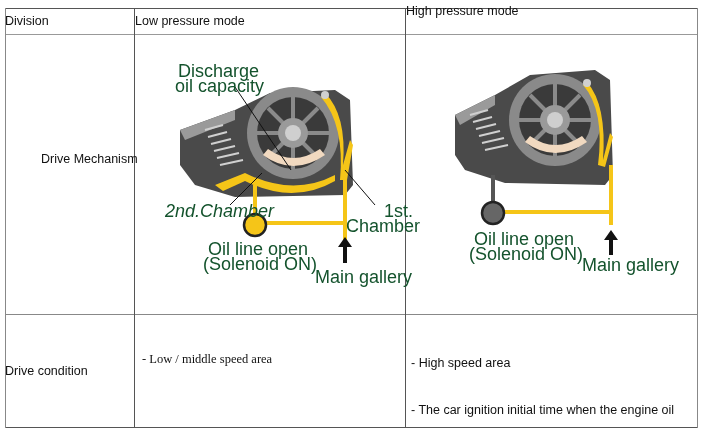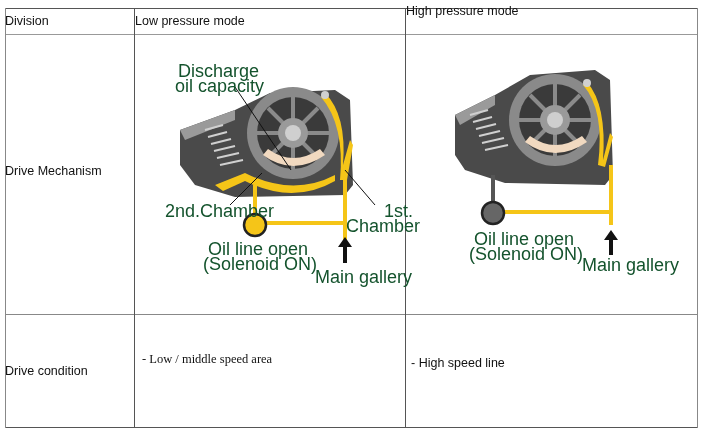--- a/index.html
+++ b/index.html
@@ -24,21 +24,21 @@
 <div class="grid hline" style="left:5px;top:427px;width:693px;"></div>
 <div class="grid vline" style="left:5px;top:8px;height:420px;background:#888;"></div>
 <div class="grid vline" style="left:134px;top:8px;height:420px;"></div>
 <div class="grid vline" style="left:405px;top:8px;height:420px;"></div>
 <div class="grid vline" style="left:697px;top:8px;height:420px;background:#888;"></div>
 
 <div class="txt center" style="left:5px;width:129px;top:14px;">Division</div>
 <div class="txt center" style="left:135px;width:270px;top:14px;">Low pressure mode</div>
 <div class="txt center" style="left:406px;width:291px;top:4px;">High pressure mode</div>
 
-<div class="txt center" style="left:5px;width:129px;top:164px;">Drive Mechanism</div>
+<div class="txt center" style="left:5px;width:129px;top:152px;padding-left:36px;">Drive Mechanism</div>
 
 <svg style="left:175px;top:85px;" width="190" height="190" viewBox="0 0 190 190">
 
   <path d="M5,45 L60,25 L95,8 L160,5 L175,15 L178,100 L170,110 L60,112 L20,100 L5,80 Z" fill="#4a4a4a"></path>
   <path d="M5,45 L60,25 L60,35 L10,55 Z" fill="#9a9a9a"></path>
 
   <g stroke="#d0d0d0" stroke-width="2">
     <line x1="30" y1="45" x2="48" y2="40"></line>
       <line x1="33" y1="52" x2="52" y2="47"></line>
     <line x1="36" y1="59" x2="56" y2="54"></line>
@@ -71,21 +71,21 @@
   <circle cx="80" cy="140" r="11" fill="#f5c518" stroke="#222" stroke-width="2.5"></circle>
 
   <path d="M170,152 L163,162 L168,162 L168,178 L172,178 L172,162 L177,162 Z" fill="#111"></path>
 
   <line x1="60" y1="2" x2="116" y2="85" stroke="#111" stroke-width="1"></line>
   <line x1="87" y1="88" x2="55" y2="120" stroke="#111" stroke-width="1"></line>
   <line x1="170" y1="85" x2="200" y2="120" stroke="#111" stroke-width="1"></line>
 </svg>
 <div class="lbl" style="left:178px;top:64px;">Discharge</div>
 <div class="lbl" style="left:175px;top:79px;">oil capacity</div>
-<div class="lbl" style="left:165px;top:204px;">2nd.Chamber</div>
+<div class="lbl" style="left:165px;top:204px;font-style:italic;">2nd.Chamber</div>
 <div class="lbl" style="left:360px;top:204px;margin-left:24px;">1st.</div>
 <div class="lbl" style="left:346px;top:219px;">Chamber</div>
 <div class="lbl" style="left:208px;top:242px;">Oil line open</div>
 <div class="lbl" style="left:203px;top:257px;">(Solenoid ON)</div>
 <div class="lbl" style="left:315px;top:270px;">Main gallery</div>
 
 <svg style="left:455px;top:65px;" width="190" height="190" viewBox="0 0 190 190">
   <path d="M0,50 L40,30 L75,10 L140,5 L155,15 L158,110 L150,120 L50,118 L10,105 L0,90 Z" fill="#4a4a4a"></path>
   <path d="M0,50 L40,30 L40,40 L5,60 Z" fill="#9a9a9a"></path>
   <g stroke="#d0d0d0" stroke-width="2">
@@ -117,18 +117,19 @@
 </svg>
 <div class="lbl" style="left:474px;top:232px;">Oil line open</div>
 <div class="lbl" style="left:469px;top:247px;">(Solenoid ON)</div>
 <div class="lbl" style="left:582px;top:258px;">Main gallery</div>
 
 <div class="txt center" style="left:5px;width:129px;top:364px;">Drive condition</div>
 <div class="cond" style="left:142px;top:352px;font-family:Liberation Serif, serif;">
   <div>- Low / middle speed area</div>
 </div>
 <div class="cond" style="left:411px;top:325px;white-space:pre;">
-  <div style="white-space:pre;">- High speed line</div>
+  <div style="white-space:pre;">- High speed area</div>
+  <div style="white-space:pre;">- The car ignition initial time when the engine oil</div>
   
   
   
   
 </div>
 
 </body></html>

